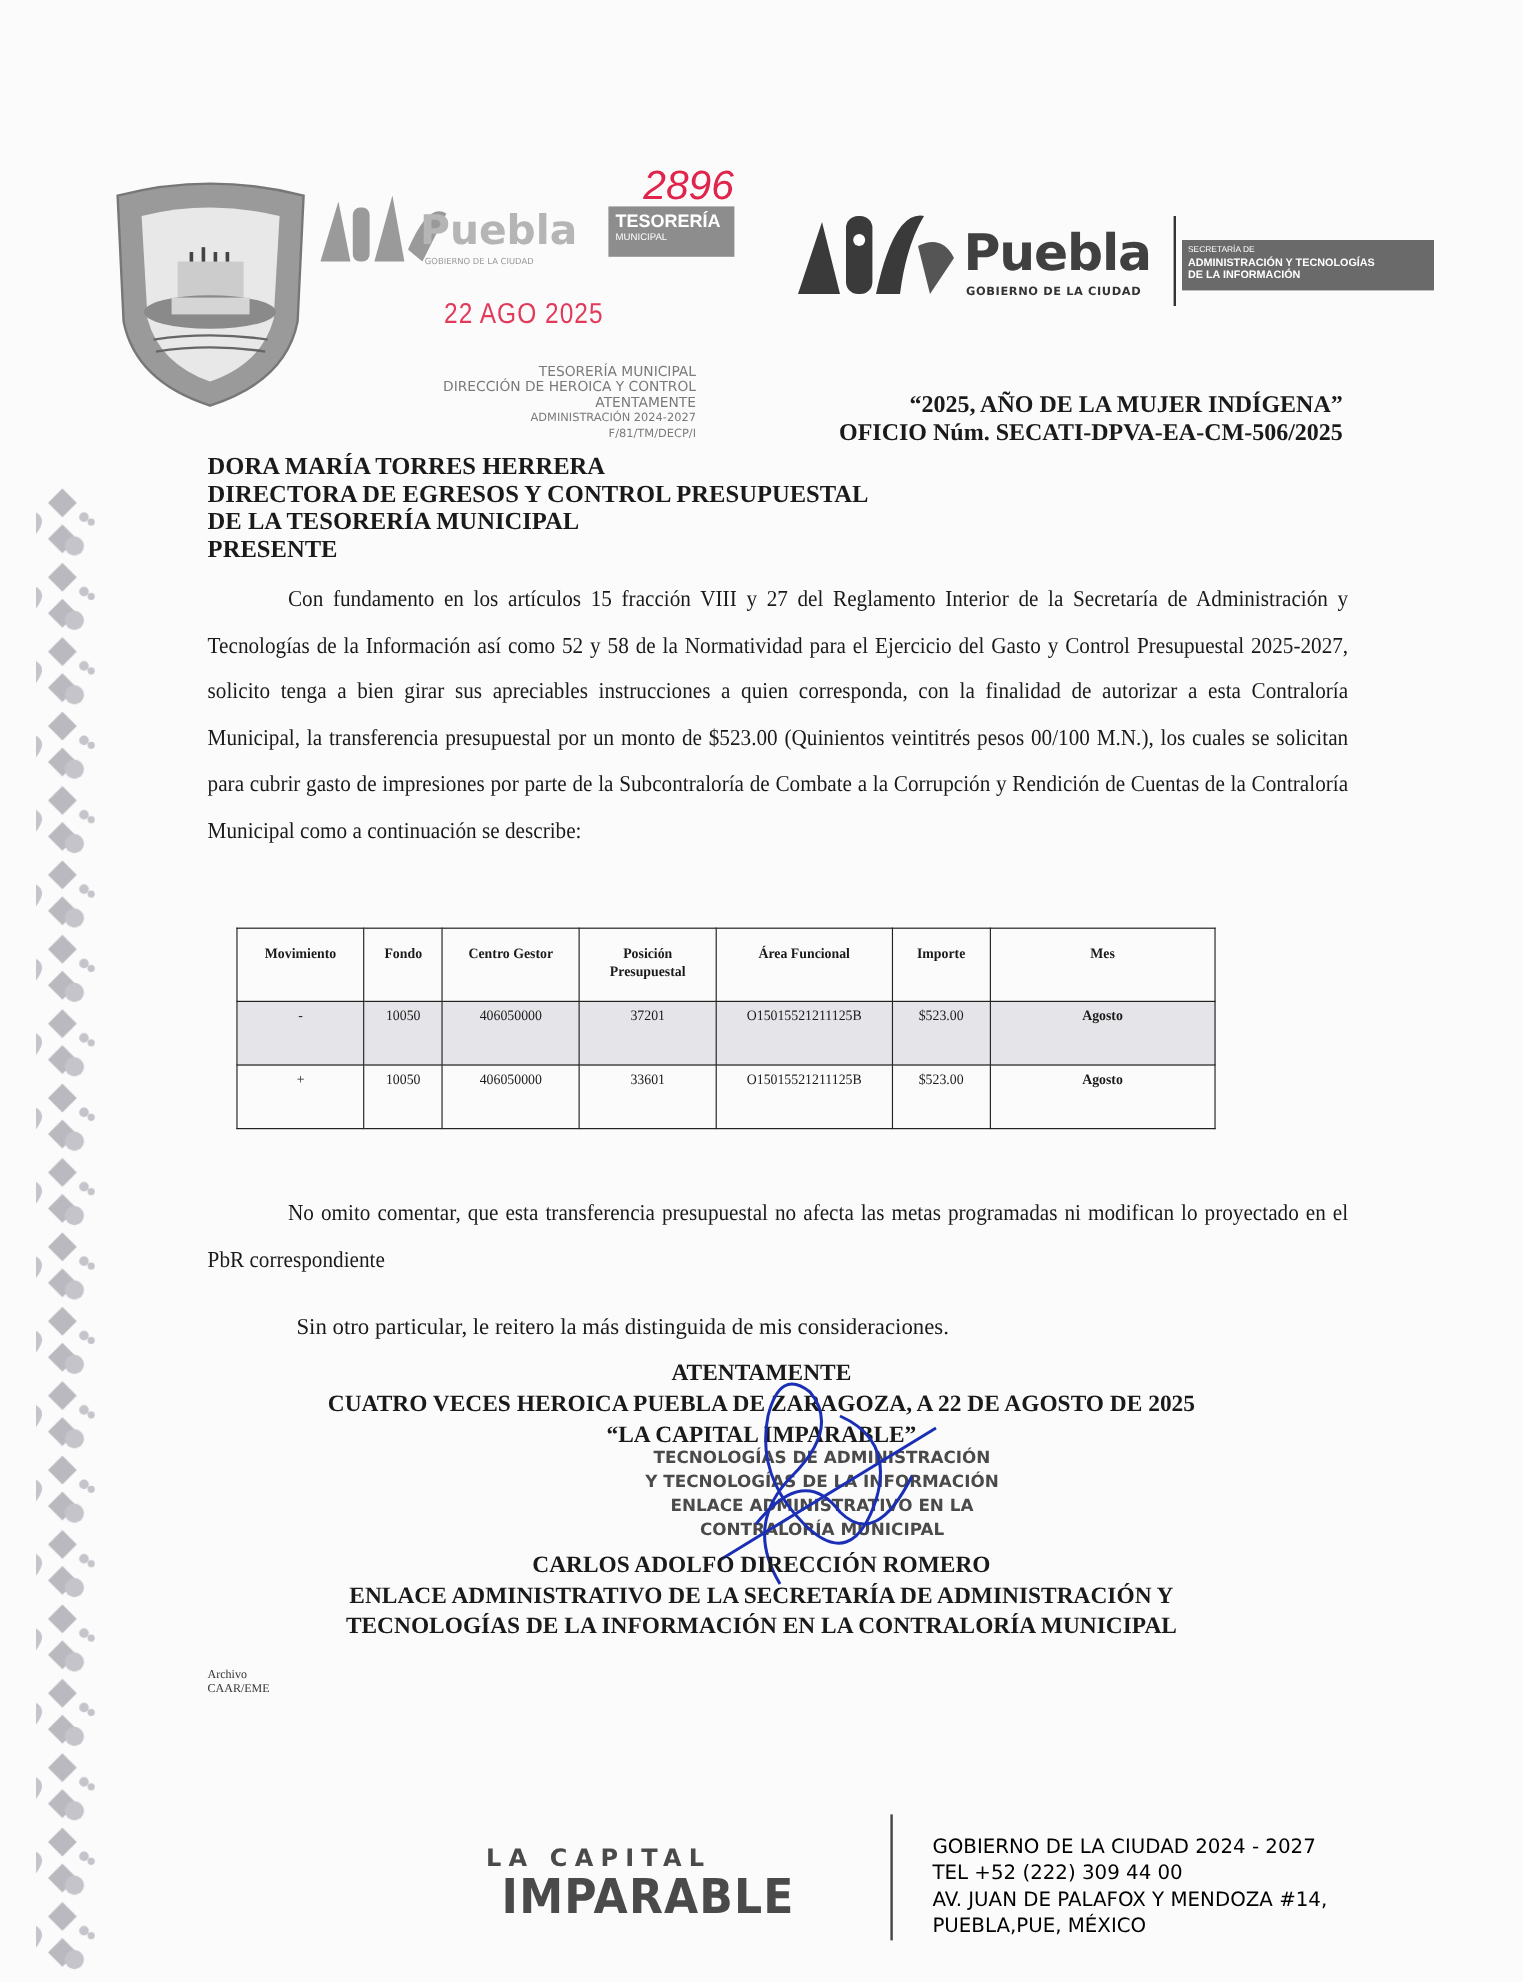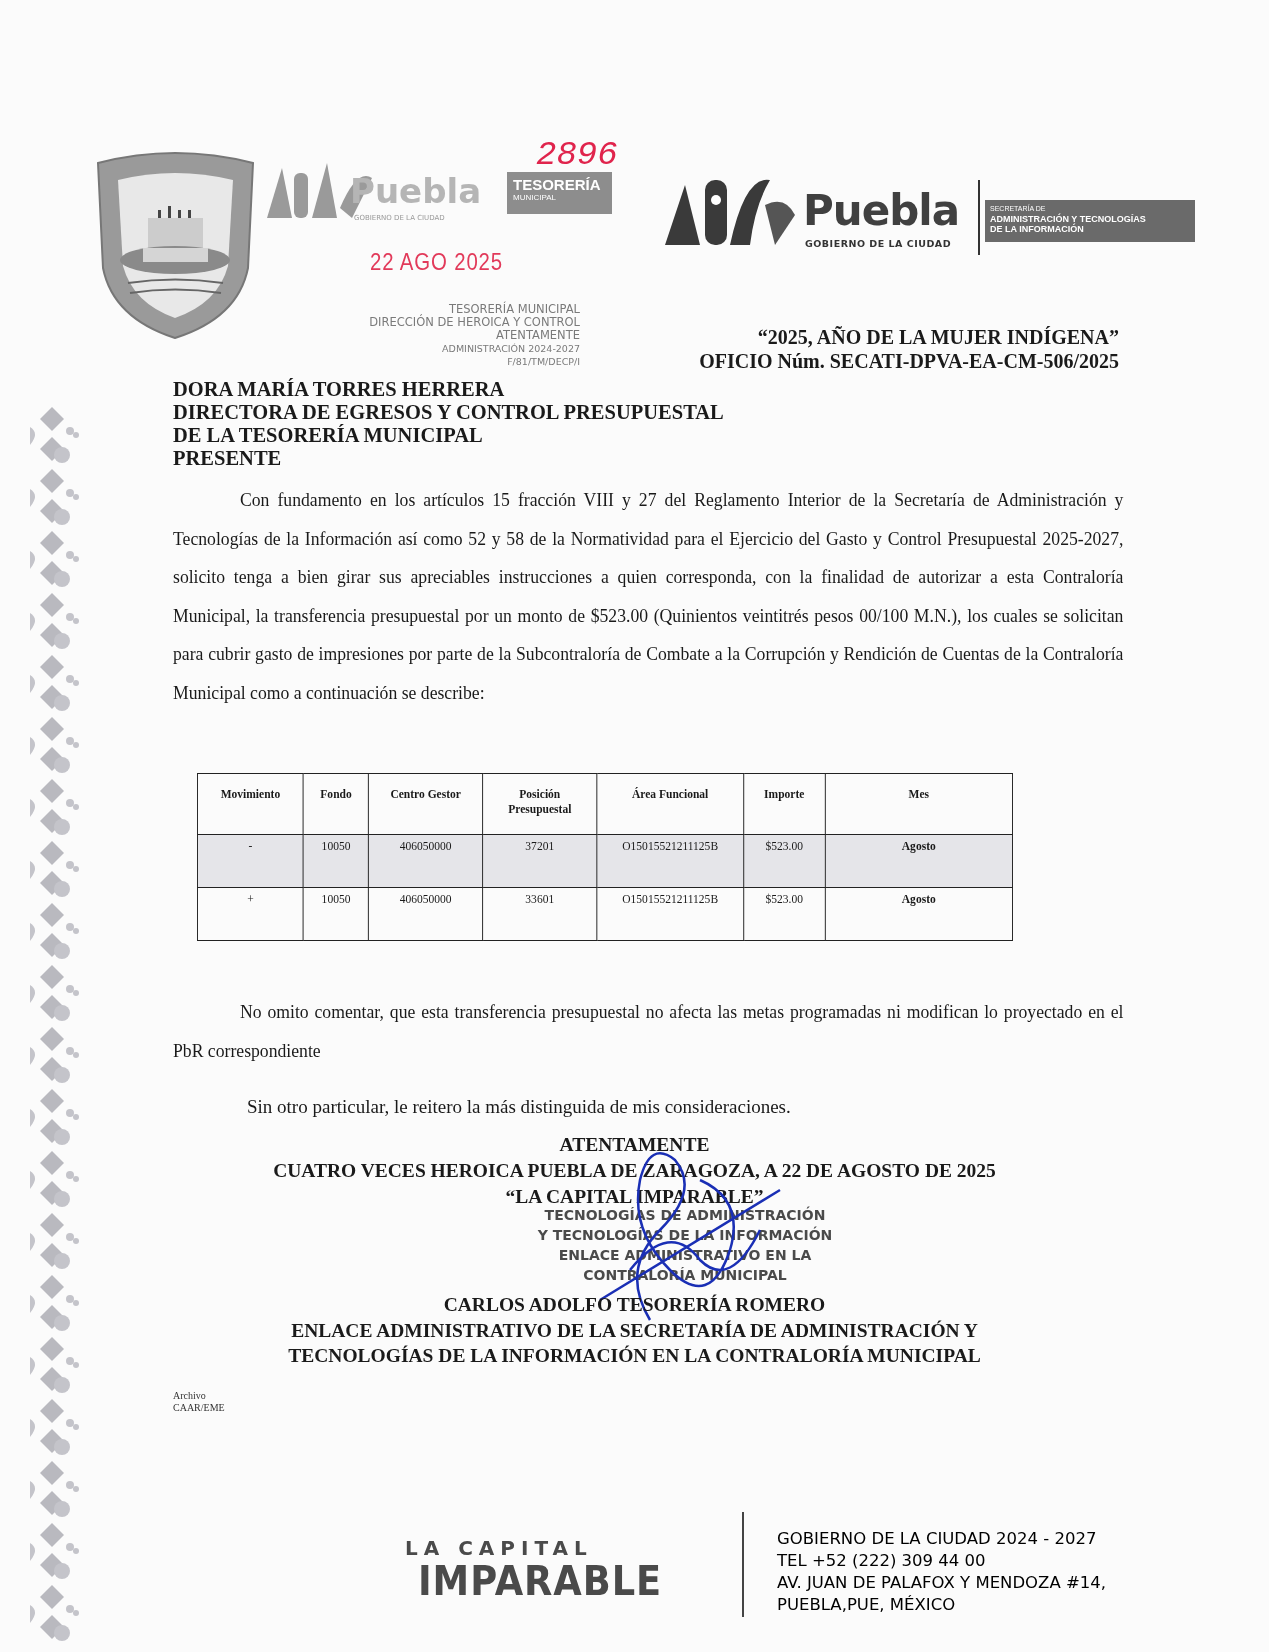--- a/index.html
+++ b/index.html
@@ -7,21 +7,21 @@
          font-family:"Liberation Serif", "DejaVu Serif", serif; color:#1a1a1a; }
   .abs { position:absolute; }
   
   .side-border { left:30px; top:405px; width:50px; height:1240px; }
   
   .crest { left:88px; top:148px; width:175px; height:195px; }
   .tes-logo { left:262px; top:158px; width:250px; height:70px; }
   .tes-box { left:507px; top:172px; width:105px; height:42px; background:#8d8d8d; color:#fff;
              font-family:"Liberation Sans", sans-serif; font-weight:bold; font-size:15px; padding:4px 6px; box-sizing:border-box; }
   .tes-box small { display:block; font-size:8px; font-weight:normal; }
-  .handwritten { left:536px; top:136px; color:#e0244c; font-family:Liberation Mono, monospace; font-style:italic; font-size:34px; }
+  .handwritten { left:536px; top:136px; color:#e0244c; font-family:Liberation Sans, sans-serif; font-style:italic; font-size:34px; }
   .stamp-date { left:370px; top:248px; color:#e23a5a; font-family:"Liberation Sans", sans-serif; font-size:24px; letter-spacing:1px; transform:scaleX(0.85); transform-origin:left; }
   .stamp-text { left:290px; top:303px; width:290px; text-align:right; color:#7a7a7a; font-family:"DejaVu Sans", sans-serif; font-size:11.5px; line-height:13px; }
   .stamp-text .sm { font-size:9.5px; }
   .puebla-logo { left:660px; top:165px; width:300px; height:90px; }
   .puebla-word { left:803px; top:186px; font-family:"DejaVu Sans", sans-serif; font-weight:bold; font-size:42px; color:#404040; letter-spacing:-1px; }
   .puebla-sub { left:805px; top:238px; font-family:"DejaVu Sans", sans-serif; font-weight:bold; font-size:9.5px; color:#333; letter-spacing:0.5px; }
   .vbar { left:978px; top:180px; width:2px; height:75px; background:#333; }
   .secr-box { left:985px; top:200px; width:210px; height:42px; background:#6a6a6a; color:#fff; font-family:Liberation Sans, sans-serif;
               font-size:9px; font-weight:bold; line-height:10px; padding:4px 5px; box-sizing:border-box; }
   .secr-box span { display:block; font-weight:normal; font-size:7px; }
@@ -184,21 +184,21 @@
   <div>TECNOLOGÍAS DE ADMINISTRACIÓN</div>
   <div>Y TECNOLOGÍAS DE LA INFORMACIÓN</div>
   <div>ENLACE ADMINISTRATIVO EN LA</div>
   <div>CONTRALORÍA MUNICIPAL</div>
 </div>
 
 <svg class="abs signature" viewBox="0 0 330 230">
   <path d="M150,200 Q120,150 160,110 Q200,70 175,40 Q150,20 140,60 Q130,110 170,150 Q210,190 230,130 Q245,80 200,60 M100,180 L280,70 M130,150 Q170,100 200,140 Q230,170 260,110" stroke="#1a2fb5" stroke-width="2.5" fill="none"></path>
 </svg>
 
-<div class="abs center-bold" style="top:1294px;">CARLOS ADOLFO TESORERÍA ROMERO</div>
+<div class="abs center-bold" style="top:1294px;">CARLOS ADOLFO DIRECCIÓN ROMERO</div>
 <div class="abs center-bold" style="top:1320px;">ENLACE ADMINISTRATIVO DE LA SECRETARÍA DE ADMINISTRACIÓN Y</div>
 <div class="abs center-bold" style="top:1345px;">TECNOLOGÍAS DE LA INFORMACIÓN EN LA CONTRALORÍA MUNICIPAL</div>
 
 <div class="abs archivo">
   <div>Archivo</div>
   <div>CAAR/EME</div>
 </div>
 
 <div class="abs footer-logo1">LA CAPITAL</div>
 <div class="abs footer-logo2">IMPARABLE</div>

